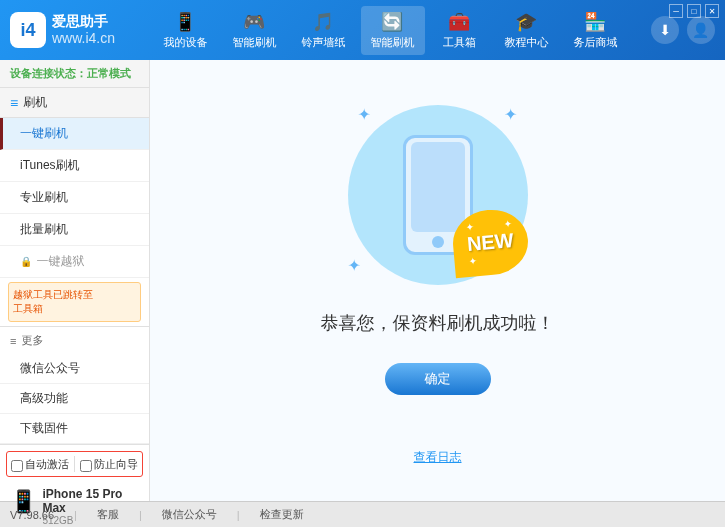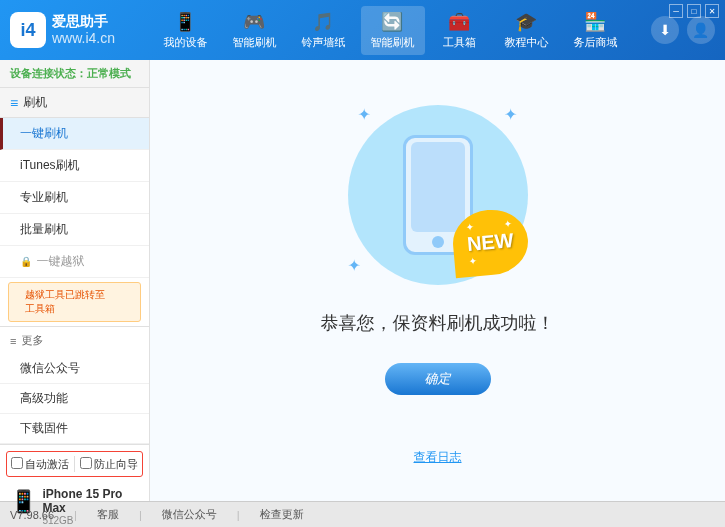--- a/index.html
+++ b/index.html
@@ -31,27 +31,27 @@
     .sidebar { width: 150px; background: #fff; border-right: 1px solid #e0e0e0; display: flex; flex-direction: column; }
     .sidebar-status { padding: 6px 10px; background: #f5f5f5; border-bottom: 1px solid #e0e0e0; font-size: 11px; color: #666; }
     .sidebar-status span { color: #4CAF50; font-weight: bold; }
     .sidebar-section { }
     .sidebar-section-header { display: flex; align-items: center; gap: 5px; padding: 6px 10px; background: #f5f5f5; border-bottom: 1px solid #e0e0e0; color: #333; font-size: 12px; }
     .sidebar-section-icon { font-size: 14px; color: #2196F3; }
     .sidebar-item { padding: 7px 10px 7px 20px; cursor: pointer; color: #333; font-size: 12px; border-bottom: 1px solid #f0f0f0; }
     .sidebar-item.active { background: #e3f2fd; color: #1976d2; border-left: 3px solid #7f1d1d; padding-left: 17px; }
     .sidebar-item-disabled { padding: 7px 10px 7px 20px; color: #999; font-size: 12px; border-bottom: 1px solid #f0f0f0; display: flex; align-items: center; gap: 4px; }
     .sidebar-item-disabled .lock-icon { font-size: 10px; color: #bbb; }
-    .sidebar-warning { margin: 4px 8px; background: #fff3e0; border: 1px solid #ffcc80; border-radius: 3px; padding: 5px 16px; font-size: 10px; color: #e65100; line-height: 1.4; }
+    .sidebar-warning { margin: 4px 8px; background: #fff3e0; border: 1px solid #ffcc80; border-radius: 3px; padding: 5px 4px; font-size: 10px; color: #e65100; line-height: 1.4; }
     .sidebar-more-section { border-top: 1px solid #e0e0e0; }
     .sidebar-more-header { display: flex; align-items: center; gap: 5px; padding: 6px 10px; color: #666; font-size: 11px; }
     .sidebar-more-item { padding: 6px 10px 6px 20px; cursor: pointer; color: #333; font-size: 12px; border-bottom: 1px solid #f0f0f0; }
     .sidebar-bottom { margin-top: auto; padding: 6px; border-top: 1px solid #e0e0e0; }
     .sidebar-checkbox-row { display: flex; gap: 5px; align-items: center; padding: 4px 4px; border: 1.5px solid #f44336; border-radius: 3px; margin-bottom: 6px; }
-    .sidebar-checkbox-item { display: flex; align-items: flex-start; gap: 2px; font-size: 11px; color: #333; cursor: pointer; }
+    .sidebar-checkbox-item { display: flex; align-items: flex-end; gap: 2px; font-size: 11px; color: #333; cursor: pointer; }
     .sidebar-checkbox-item input { width: 12px; height: 12px; }
     .sidebar-divider-v { width: 1px; background: #ddd; height: 16px; }
     .device-info { display: flex; align-items: flex-start; gap: 5px; padding: 4px 4px; }
     .device-icon { font-size: 22px; color: #2196F3; margin-top: 2px; }
     .device-text { display: flex; flex-direction: column; }
     .device-name { font-size: 12px; font-weight: bold; color: #333; }
     .device-sub { font-size: 10px; color: #888; }
 
     
     .content { flex: 1; display: flex; flex-direction: column; align-items: center; justify-content: center; background: #f7fbff; position: relative; }
@@ -61,21 +61,21 @@
     .phone-screen { width: 54px; height: 90px; background: #bbdefb; border-radius: 6px; }
     .phone-home { width: 12px; height: 12px; background: #90caf9; border-radius: 50%; margin-top: 4px; }
     .sparkle { position: absolute; color: #64b5f6; font-size: 16px; }
     .sparkle-1 { top: 10px; left: 20px; }
     .sparkle-2 { top: 10px; right: 20px; }
     .sparkle-3 { bottom: 20px; left: 10px; }
     .new-badge { position: absolute; bottom: 20px; right: 10px; background: #FFC107; border-radius: 50% 50% 50% 0; padding: 10px 14px; z-index: 3; transform: rotate(-5deg); }
     .new-badge-text { color: #fff; font-size: 20px; font-weight: bold; text-shadow: 1px 1px 2px rgba(0,0,0,0.3); }
     .new-badge-stars { color: #fff; font-size: 10px; display: flex; justify-content: space-between; }
     .success-text { font-size: 18px; color: #333; margin-bottom: 28px; }
-    .confirm-btn { padding: 7px 40px; background: linear-gradient(to bottom, #64b5f6, #1976d2); color: #fff; border: none; border-radius: 20px; font-size: 13px; cursor: pointer; margin-bottom: 8px; font-style: italic; }
+    .confirm-btn { padding: 7px 40px; background: linear-gradient(to bottom, #64b5f6, #1976d2); color: #fff; border: none; border-radius: 20px; font-size: 13px; cursor: pointer; margin-bottom: 8px; }
     .log-link { font-size: 12px; color: #2196F3; cursor: pointer; text-decoration: underline; margin-top: 46px; }
 
     
     .footer { width: 100%; height: 26px; background: #e8e8e8; border-top: 1px solid #ccc; display: flex; align-items: center; padding: 0 10px; gap: 20px; font-size: 11px; color: #555; }
     .footer-item { display: flex; align-items: center; gap: 4px; }
     .footer-sep { color: #bbb; }
   </style>
 </head>
 <body>
 

